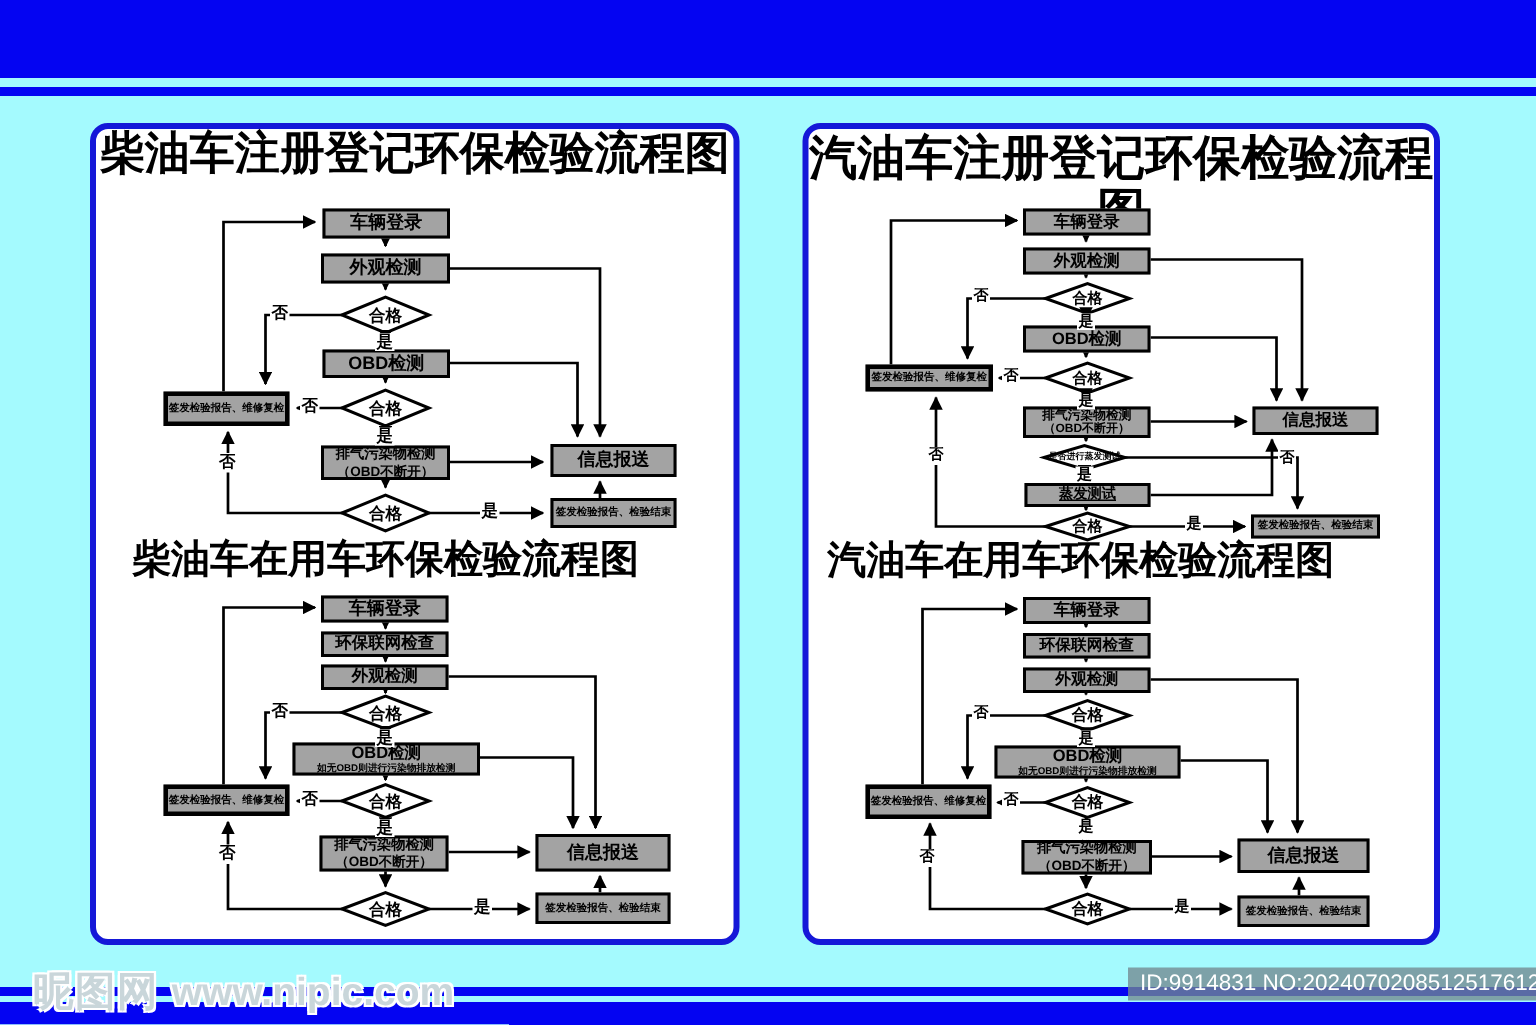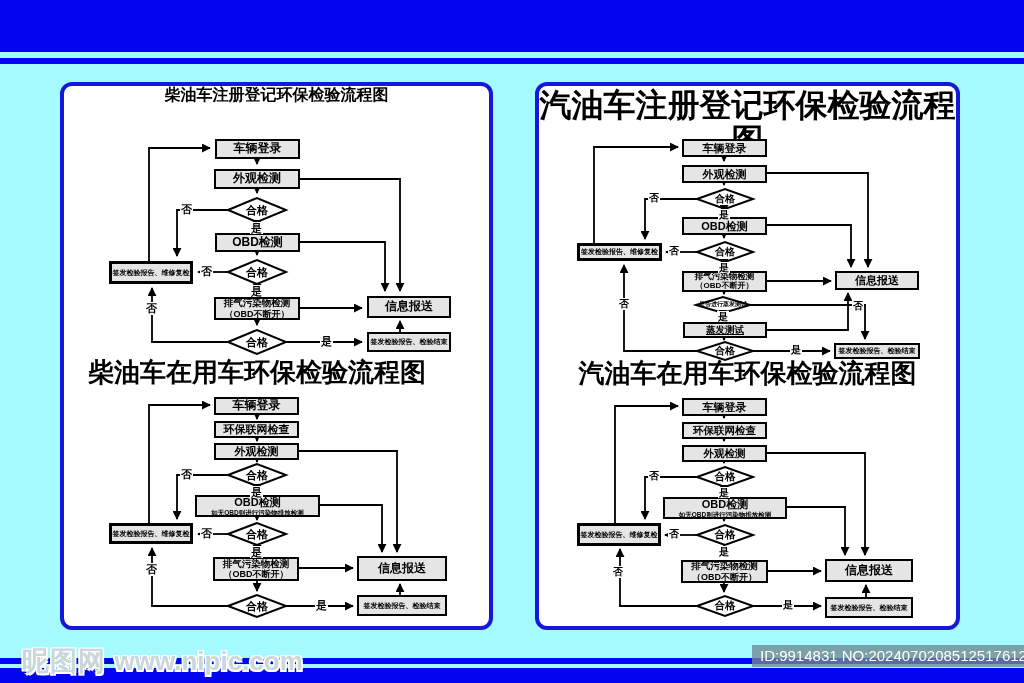--- a/index.html
+++ b/index.html
@@ -2,21 +2,21 @@
 <html><head>
 <meta charset="utf-8">
 <style>
   html,body{margin:0;padding:0;}
   .page{position:relative;width:1024px;height:683px;background:#a4fafe;overflow:hidden;
         font-family:"Liberation Sans","DejaVu Sans",sans-serif;}
   .bar{position:absolute;left:0;width:1024px;background:#0404f2;}
   .stripe-cyan{position:absolute;left:0;width:1024px;background:#a4fafe;}
   .panel{position:absolute;background:#ffffff;border:4px solid #1518d8;border-radius:12px;box-sizing:border-box;}
   .ttl{position:absolute;font-weight:900;color:#000;text-align:center;z-index:3;line-height:1.1;}
-  .nd{position:absolute;box-sizing:border-box;border:2px solid #000;background:#e5e5e5;display:flex;
+  .nd{position:absolute;box-sizing:border-box;border:2px solid #000;background:#a3a3a3;display:flex;
       flex-direction:column;align-items:center;justify-content:center;font-weight:bold;color:#000;
       line-height:1.12;white-space:nowrap;z-index:3;}
   .thick{border-width:3px;}
   .dt{position:absolute;display:flex;align-items:center;justify-content:center;font-weight:bold;
       color:#000;z-index:3;white-space:nowrap;}
   .el{position:absolute;background:#fff;font-weight:bold;color:#000;display:flex;align-items:center;
       justify-content:center;z-index:4;line-height:1;}
   .flow{position:absolute;left:0;top:0;z-index:2;}
   .flow path{stroke:#000;stroke-width:1.8;fill:none;}
   .flow polygon{stroke:#000;stroke-width:2;fill:#fff;}
@@ -129,21 +129,21 @@
       <path d="M724 582 L724 592" marker-end="url(#ah)"></path>
       <path d="M753 606 L821 606" marker-end="url(#ah)"></path>
       <path d="M697 606 L620 606 L620 549" marker-end="url(#ah)"></path>
       <path d="M615 523 L615 406 L678 406" marker-end="url(#ah)"></path>
       <path d="M767 453 L865 453 L865 555" marker-end="url(#ah)"></path>
       <path d="M787 507 L845 507 L845 555" marker-end="url(#ah)"></path>
       <path d="M866 597 L866 585" marker-end="url(#ah)"></path>
     </g>
   </svg>
 
-  <div class="ttl" style="left:64px;top:86px;width:425px;font-size:16px;">柴油车注册登记环保检验流程图</div>
+  <div class="ttl" style="left:64px;top:86px;width:425px;font-size:30px;">柴油车注册登记环保检验流程图</div>
   <div class="nd" style="left:215px;top:139px;width:85px;height:20px;font-size:12px;">车辆登录</div>
   <div class="nd" style="left:214px;top:169px;width:86px;height:20px;font-size:12px;">外观检测</div>
   <div class="dt" style="left:229px;top:203px;width:56px;height:14px;font-size:11px;">合格</div>
   <div class="nd" style="left:215px;top:233px;width:85px;height:19px;font-size:12px;">OBD检测</div>
   <div class="dt" style="left:229px;top:265px;width:56px;height:14px;font-size:11px;">合格</div>
   <div class="nd thick" style="left:109px;top:261px;width:84px;height:23px;font-size:7px;">签发检验报告、维修复检</div>
   <div class="nd" style="left:214px;top:297px;width:86px;height:23px;font-size:9.5px;">
     <span>排气污染物检测</span>
     <span style="font-size:9px;">（OBD不断开）</span>
   </div>
@@ -200,21 +200,21 @@
   <div class="nd" style="left:834px;top:343px;width:86px;height:16px;font-size:7px;">签发检验报告、检验结束</div>
   <div class="el" style="left:648px;top:192px;width:12px;height:12px;font-size:10px;">否</div>
   <div class="el" style="left:718px;top:209px;width:12px;height:11px;font-size:10px;">是</div>
   <div class="el" style="left:668px;top:245px;width:12px;height:12px;font-size:10px;">否</div>
   <div class="el" style="left:718px;top:262px;width:12px;height:11px;font-size:10px;">是</div>
   <div class="el" style="left:717px;top:311px;width:12px;height:11px;font-size:10px;">是</div>
   <div class="el" style="left:852px;top:300px;width:12px;height:12px;font-size:10px;">否</div>
   <div class="el" style="left:790px;top:344px;width:12px;height:12px;font-size:10px;">是</div>
   <div class="el" style="left:618px;top:298px;width:12px;height:12px;font-size:10px;">否</div>
 
-  <div class="ttl" style="left:539px;top:359px;width:417px;font-size:26px;text-align:center;">汽油车在用车环保检验流程图</div>
+  <div class="ttl" style="left:512px;top:359px;width:417px;font-size:26px;text-align:center;">汽油车在用车环保检验流程图</div>
   <div class="nd" style="left:682px;top:398px;width:85px;height:18px;font-size:11px;">车辆登录</div>
   <div class="nd" style="left:682px;top:422px;width:85px;height:17px;font-size:10.5px;">环保联网检查</div>
   <div class="nd" style="left:682px;top:445px;width:85px;height:17px;font-size:10.5px;">外观检测</div>
   <div class="dt" style="left:697px;top:470px;width:56px;height:14px;font-size:10.5px;">合格</div>
   <div class="nd" style="left:663px;top:497px;width:124px;height:22px;font-size:11px;">
     <span>OBD检测</span>
     <span style="font-size:6.5px;">如无OBD则进行污染物排放检测</span>
   </div>
   <div class="dt" style="left:697px;top:528px;width:56px;height:14px;font-size:10.5px;">合格</div>
   <div class="nd thick" style="left:577px;top:523px;width:84px;height:23px;font-size:7px;">签发检验报告、维修复检</div>

